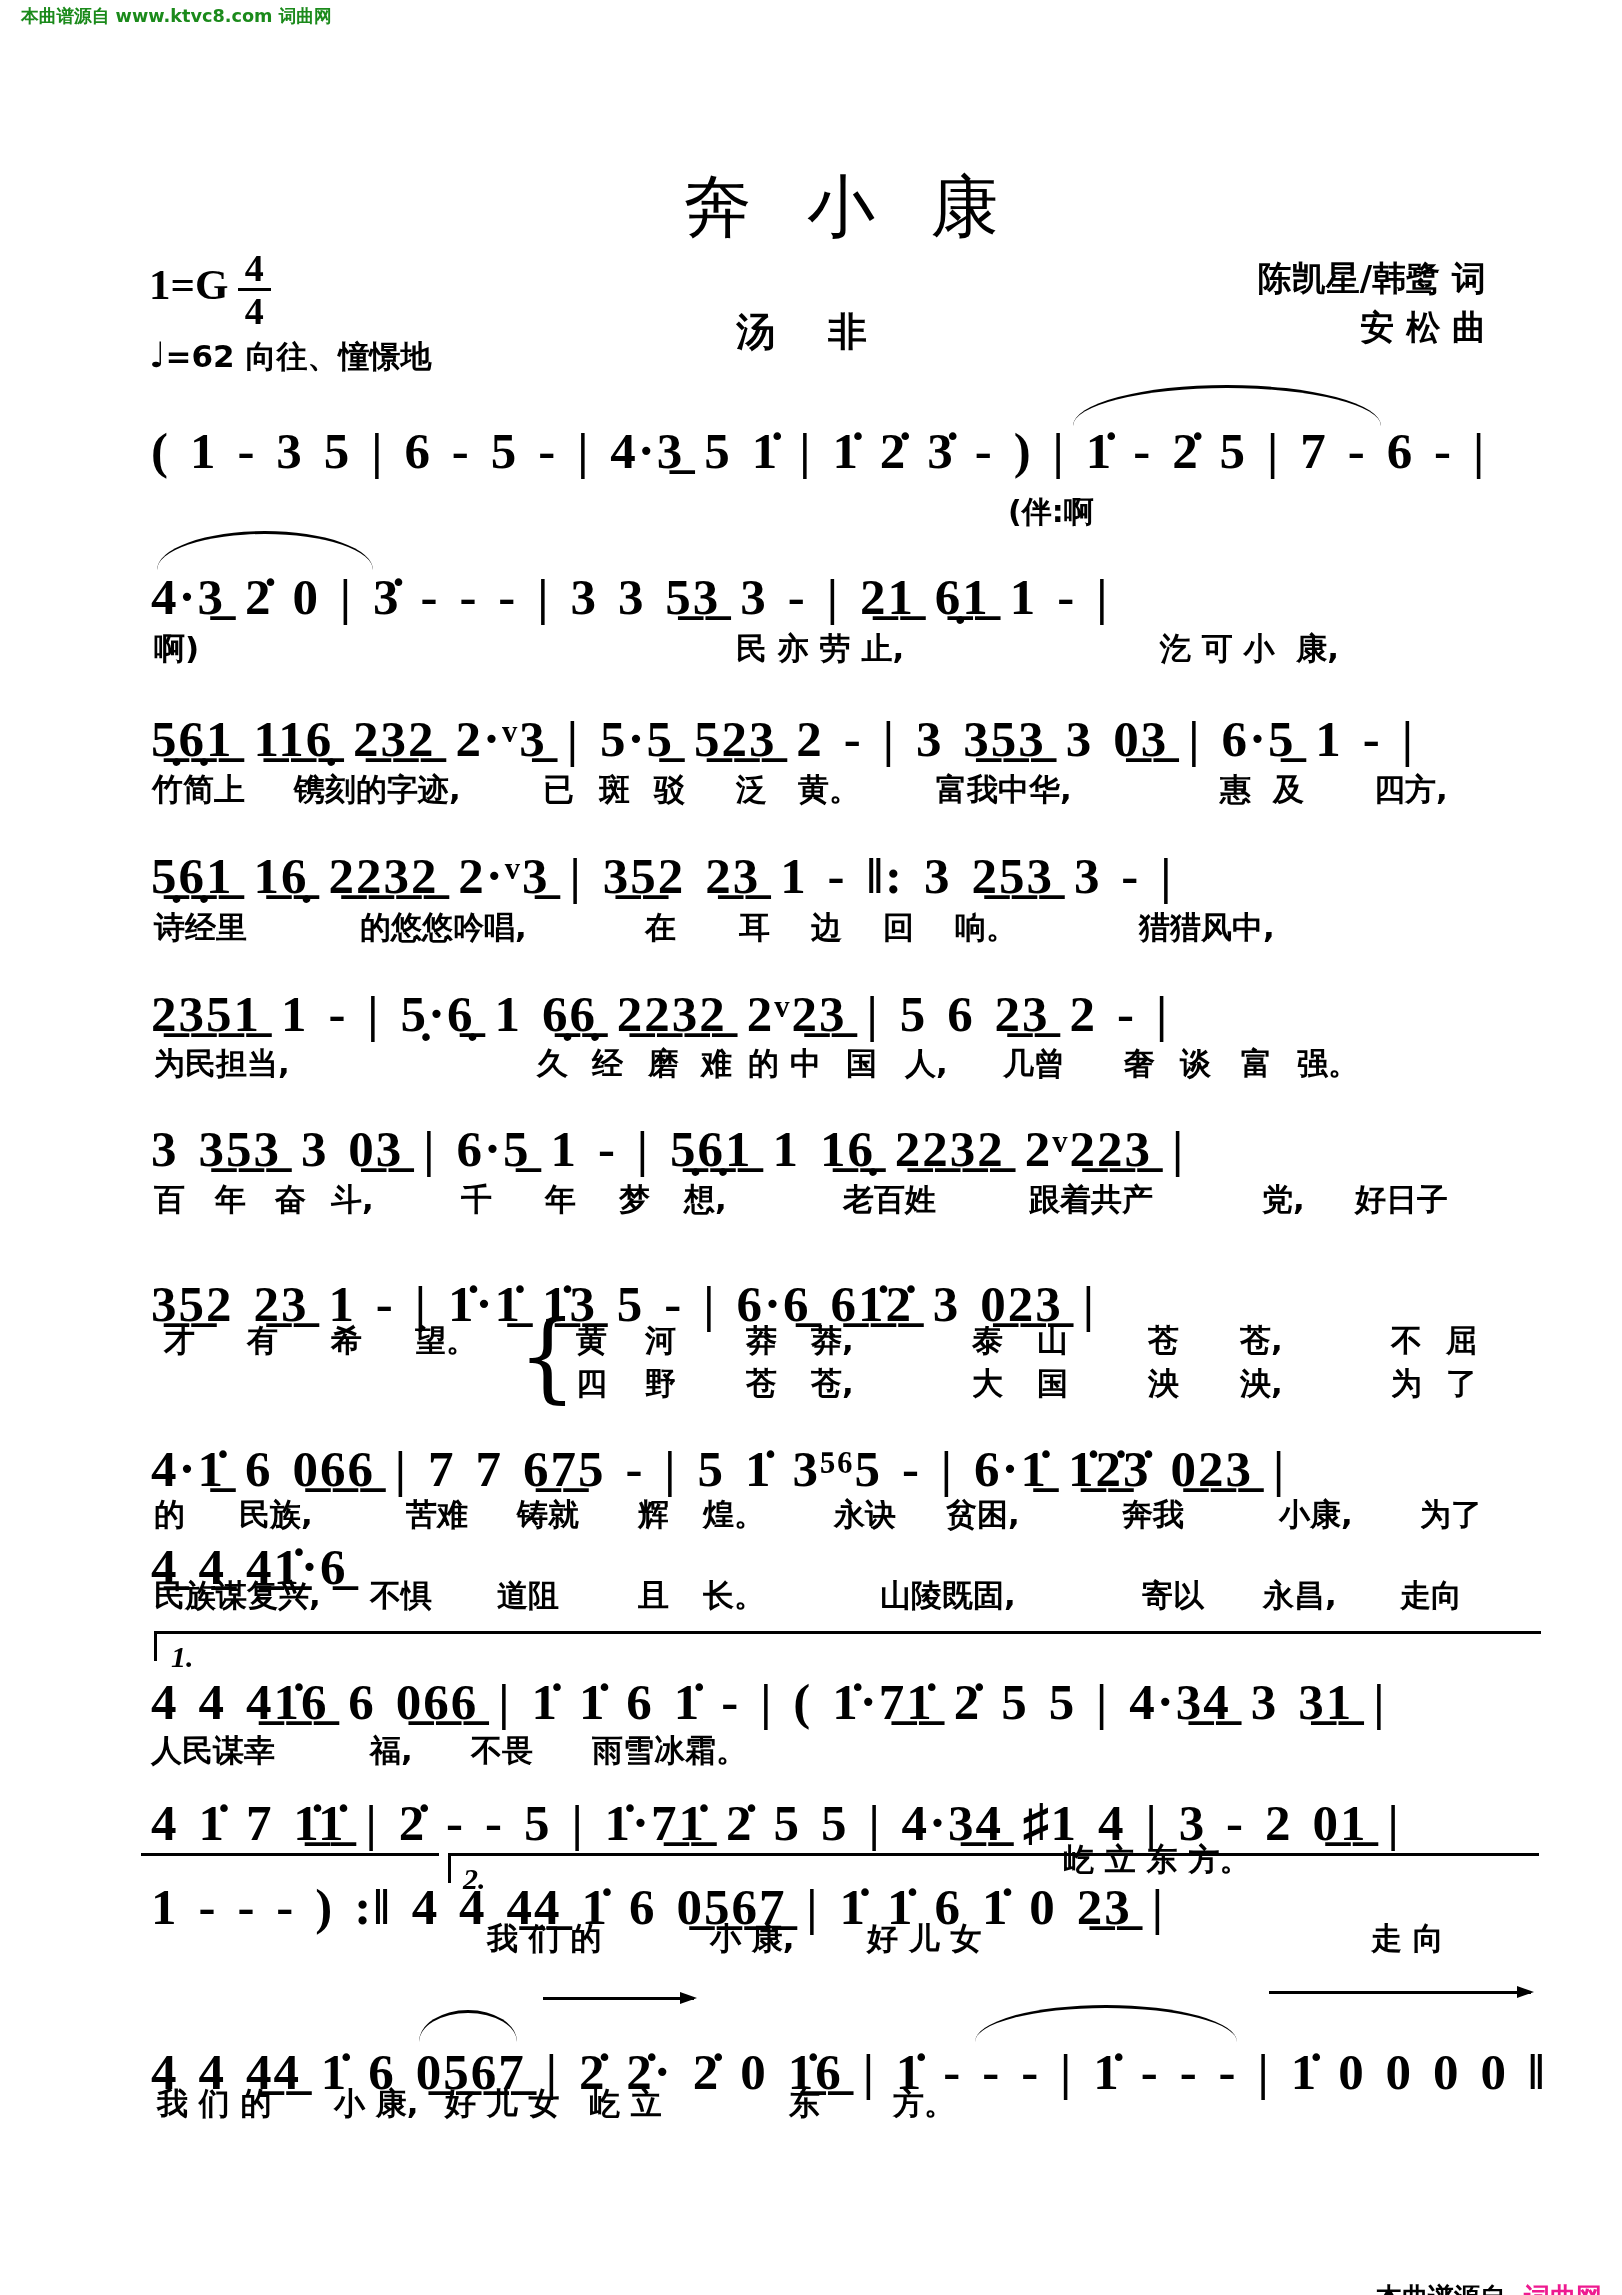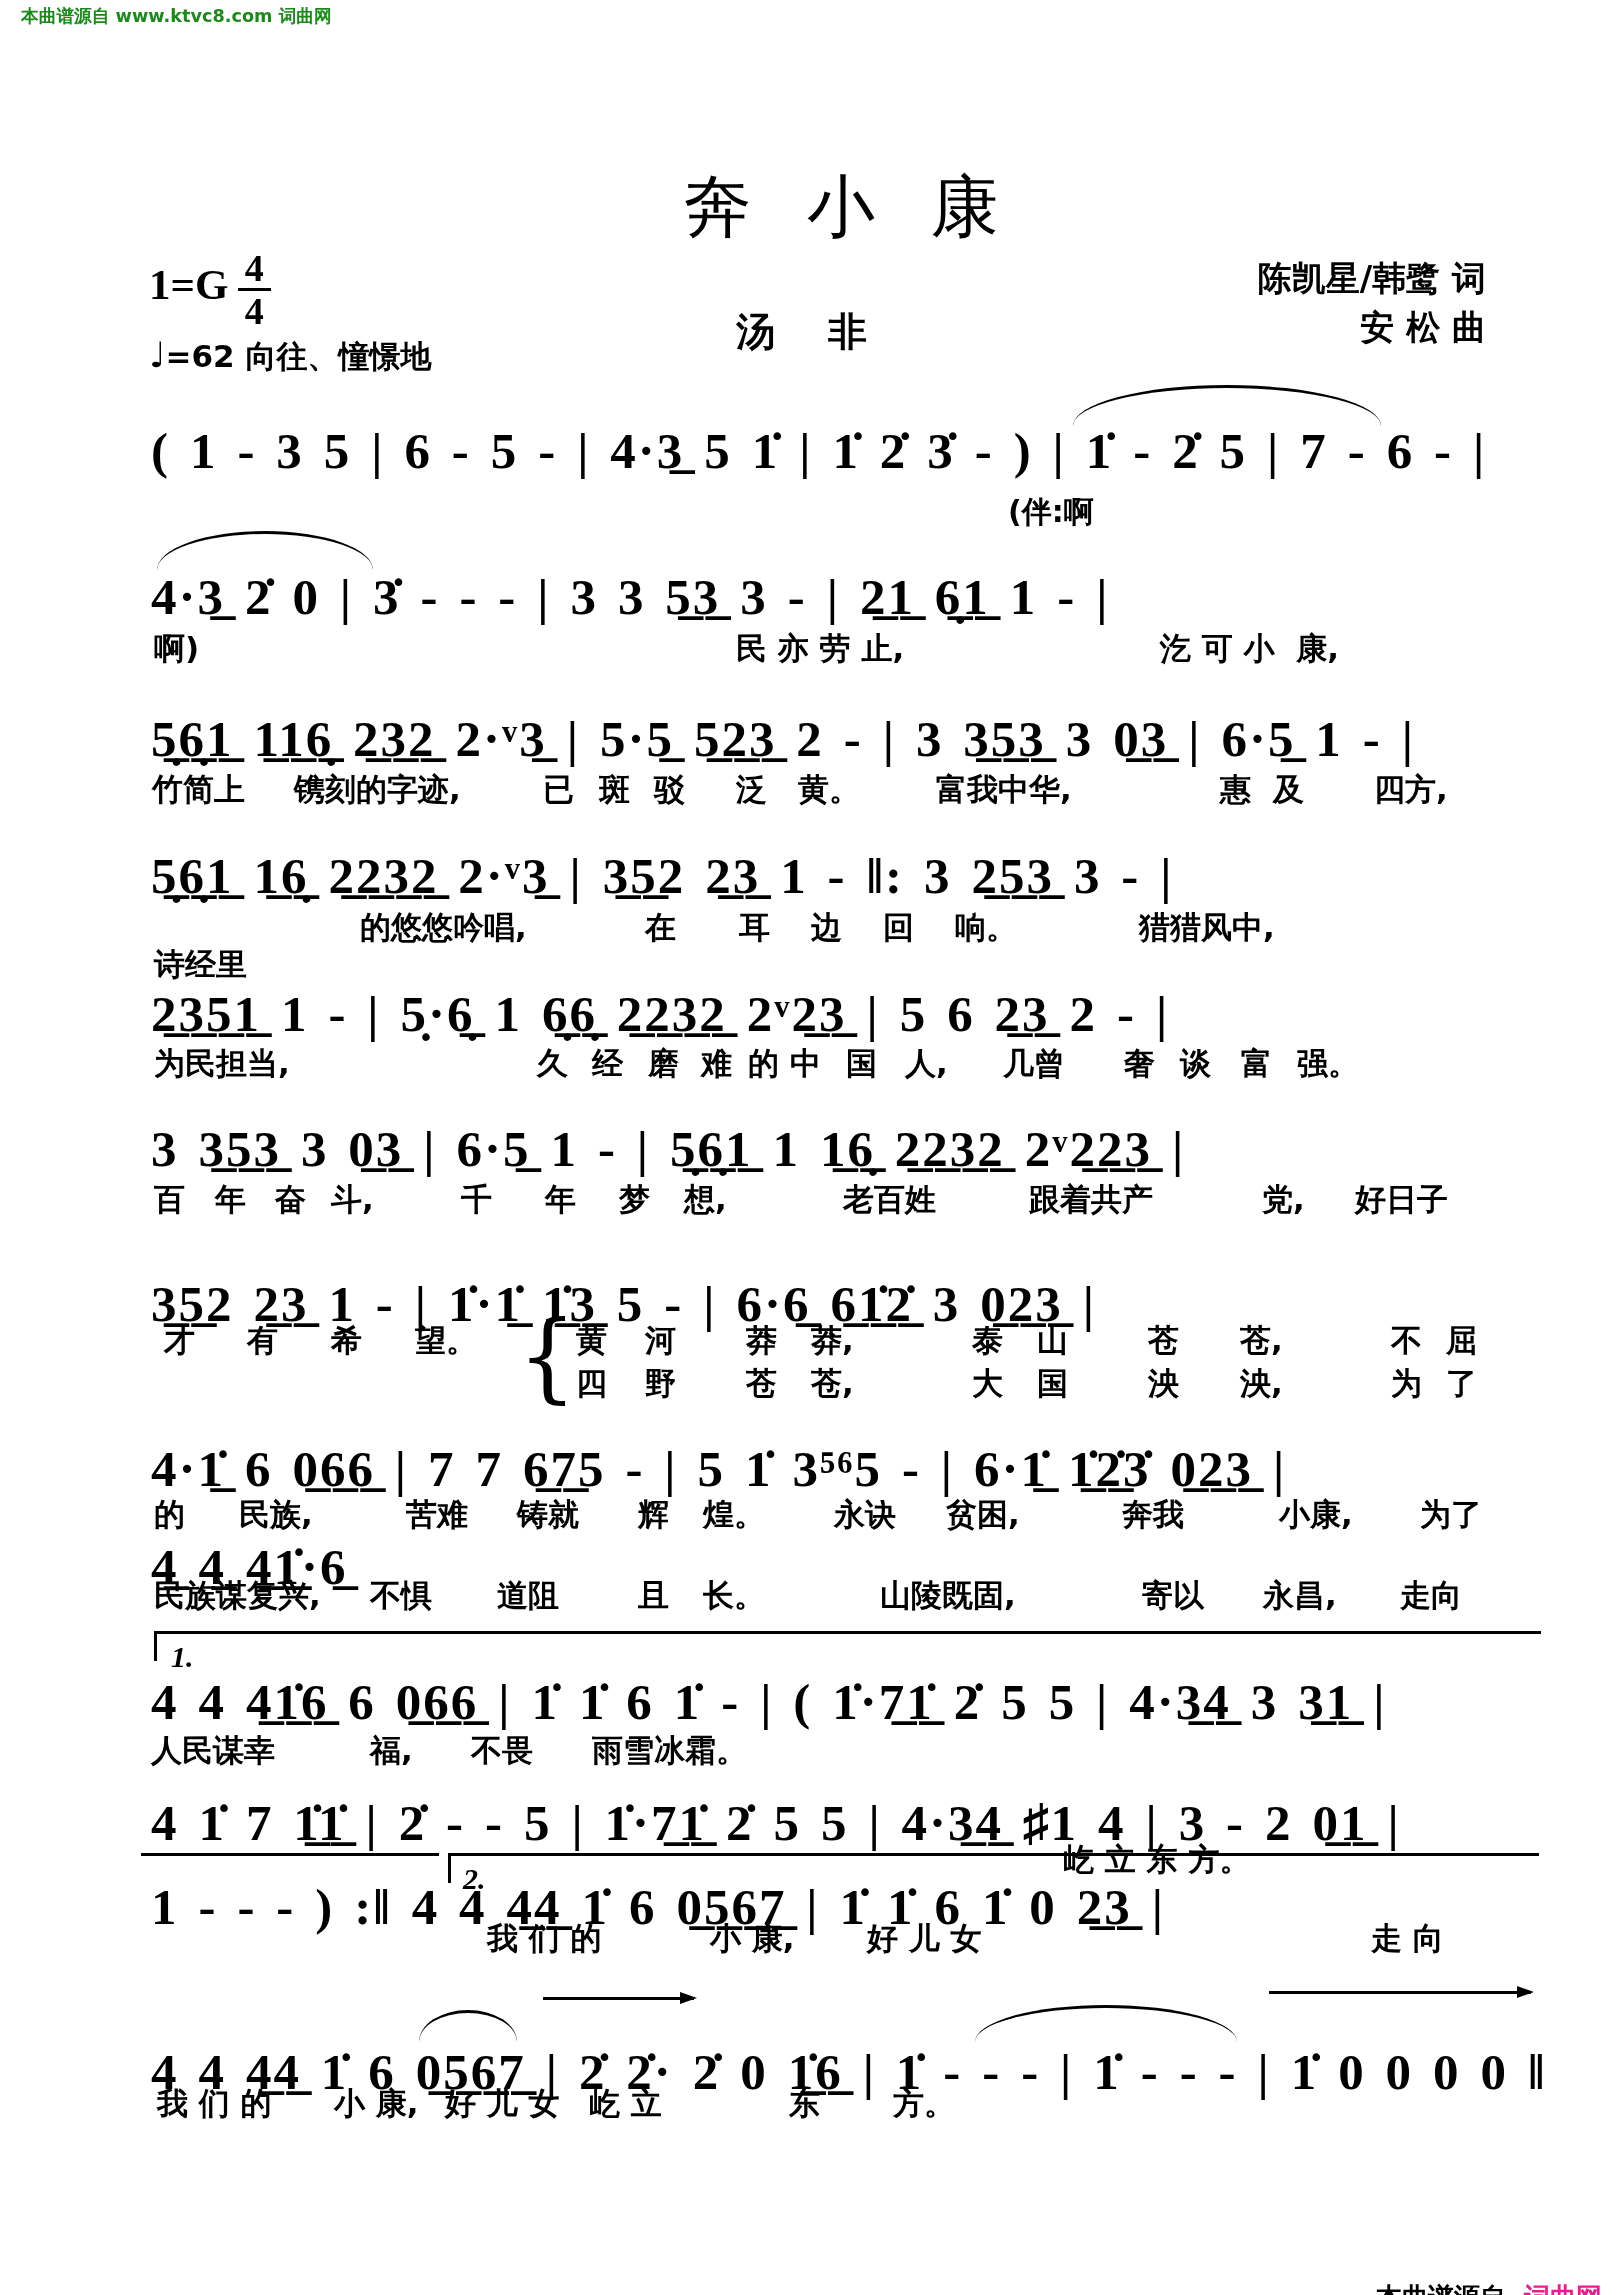--- a/index.html
+++ b/index.html
@@ -105,21 +105,21 @@
     <span class="lyr-seg" style="left: 543px; top: 772px;">已</span>
     <span class="lyr-seg" style="left: 599px; top: 772px;">斑</span>
     <span class="lyr-seg" style="left: 654px; top: 772px;">驳</span>
     <span class="lyr-seg" style="left: 736px; top: 772px;">泛</span>
     <span class="lyr-seg" style="left: 798px; top: 772px;">黄。</span>
     <span class="lyr-seg" style="left: 936px; top: 772px;">富我中华,</span>
     <span class="lyr-seg" style="left: 1220px; top: 772px;">惠</span>
     <span class="lyr-seg" style="left: 1273px; top: 772px;">及</span>
     <span class="lyr-seg" style="left: 1374px; top: 772px;">四方,</span>
     <div class="notes-line" style="top: 847px;">5̲̣6̲̣1̲ 1̲6̲̣ 2̲2̲3̲2̲ 2·ᵛ3̲ | 3̲5̲2 2̲3̲ 1 - ‖: 3 2̲5̲3̲ 3 - |</div>
-    <span class="lyr-seg" style="left: 154px; top: 910px; margin-top: 37px;">诗经里</span>
+    <span class="lyr-seg" style="left: 154px; top: 910px;">诗经里</span>
     <span class="lyr-seg" style="left: 360px; top: 910px;">的悠悠吟唱,</span>
     <span class="lyr-seg" style="left: 645px; top: 910px;">在</span>
     <span class="lyr-seg" style="left: 739px; top: 910px;">耳</span>
     <span class="lyr-seg" style="left: 811px; top: 910px;">边</span>
     <span class="lyr-seg" style="left: 883px; top: 910px;">回</span>
     <span class="lyr-seg" style="left: 955px; top: 910px;">响。</span>
     <span class="lyr-seg" style="left: 1139px; top: 910px;">猎猎风中,</span>
     <div class="notes-line" style="top: 985px;">2̲3̲5̲1̲ 1 - | 5̣·6̲̣ 1 6̲̣6̲̣ 2̲2̲3̲2̲ 2ᵛ2̲3̲ | 5 6 2̲3̲ 2 - |</div>
     <span class="lyr-seg" style="left: 154px; top: 1046px;">为民担当,</span>
     <span class="lyr-seg" style="left: 537px; top: 1046px;">久</span>

